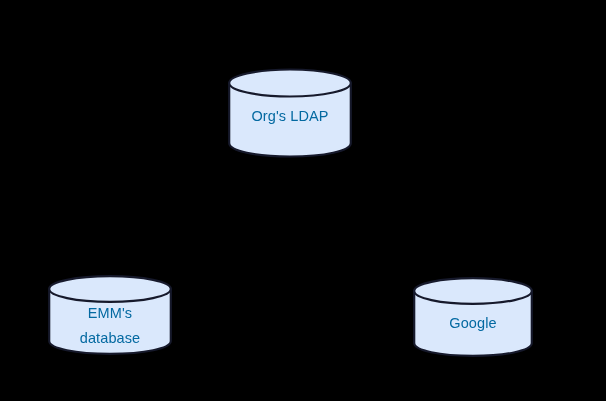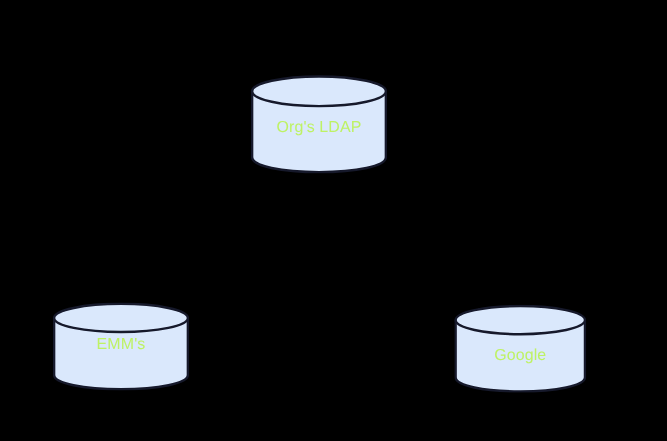--- a/index.html
+++ b/index.html
@@ -26,21 +26,21 @@
     left: 0;
     width: 100%;
     height: 100%;
     display: block;
   }
   .cyl-label {
     position: absolute;
     left: 0;
     width: 100%;
     text-align: center;
-    color: #bef264;
+    color: #0369a1;
     font-size: 14.5px;
     line-height: 25px;
     letter-spacing: 0.1px;
     white-space: nowrap;
     pointer-events: none;
   }
 </style>
 </head>
 <body>
 
@@ -53,20 +53,21 @@
     </svg>
     <div class="cyl-label" style="top:36px;">Org's LDAP</div>
   </div>
 
   <div class="cylinder" id="node-emm" style="left:48px; top:275px; width:124px; height:80px;padding-left:48px;">
     <svg viewBox="0 0 124 80" preserveAspectRatio="none">
       <path d="M 1.2 14 L 1.2 66 C 1.2 73.6 28 78.8 62 78.8 C 96 78.8 122.8 73.6 122.8 66 L 122.8 14 Z" fill="#dae8fc" stroke="#16192b" stroke-width="2.2" stroke-linejoin="round"></path>
       <ellipse cx="62" cy="14" rx="60.8" ry="12.8" fill="#dae8fc" stroke="#16192b" stroke-width="2.2"></ellipse>
     </svg>
     <div class="cyl-label" style="top:26px;">EMM's</div>
+    <div class="cyl-label" style="top:51px;">database</div>
   </div>
 
   <div class="cylinder" id="node-google" style="left:413px; top:277px; width:120px; height:80px;">
     <svg viewBox="0 0 120 80" preserveAspectRatio="none">
       <path d="M 1.2 14 L 1.2 66 C 1.2 73.6 27 78.8 60 78.8 C 93 78.8 118.8 73.6 118.8 66 L 118.8 14 Z" fill="#dae8fc" stroke="#16192b" stroke-width="2.2" stroke-linejoin="round"></path>
       <ellipse cx="60" cy="14" rx="58.8" ry="12.8" fill="#dae8fc" stroke="#16192b" stroke-width="2.2"></ellipse>
     </svg>
     <div class="cyl-label" style="top:34px;">Google</div>
   </div>
 

